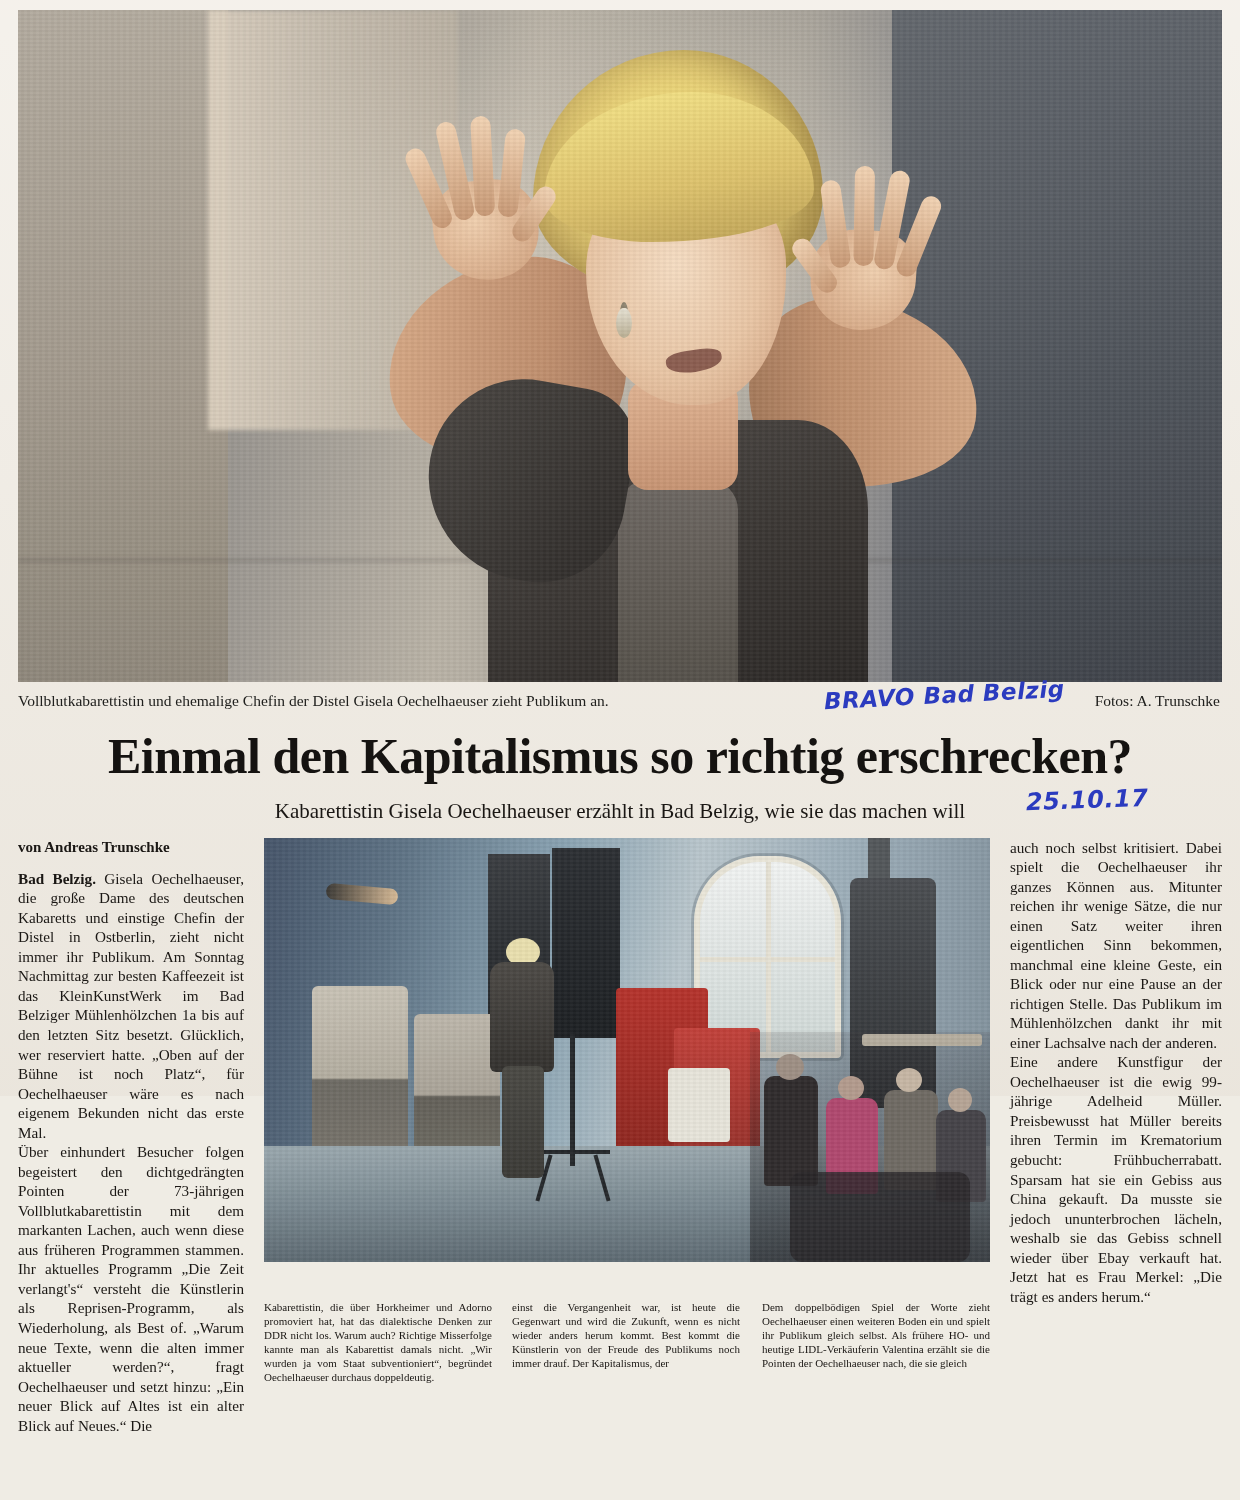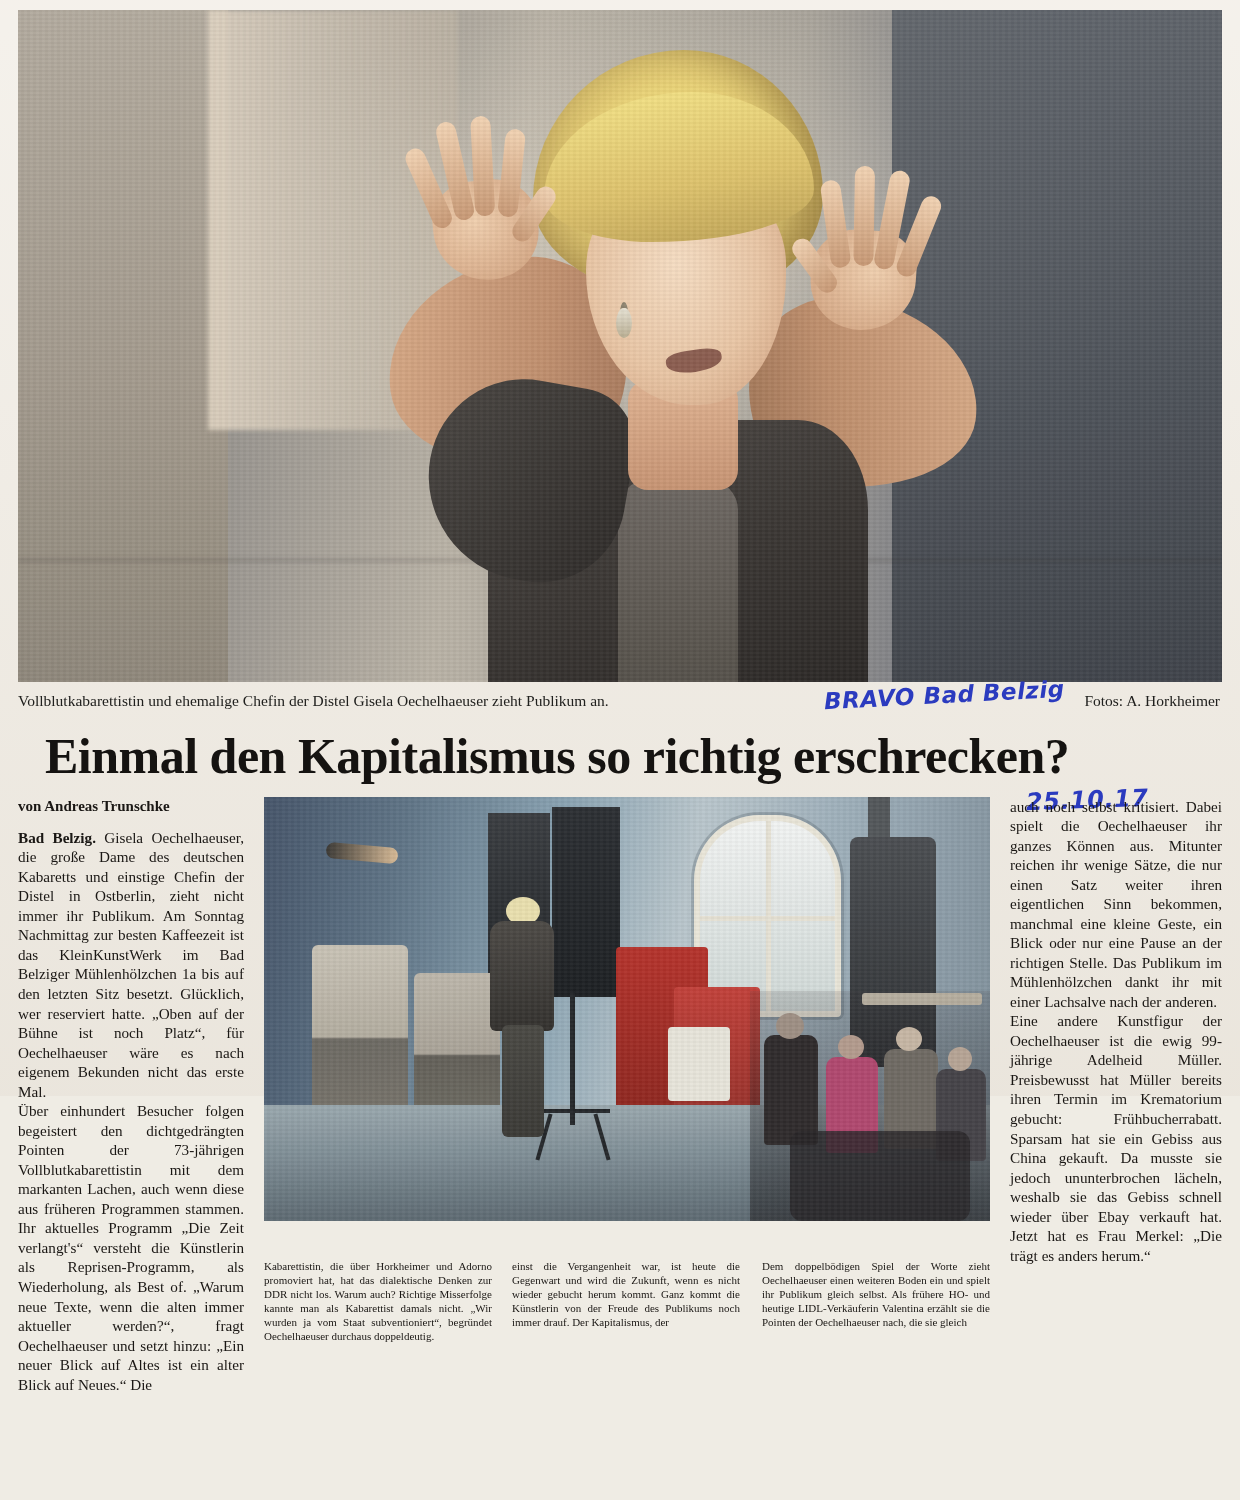--- a/index.html
+++ b/index.html
@@ -209,21 +209,21 @@
     font-weight: 600;
     letter-spacing: .5px;
     transform: rotate(-3deg);
   }
   .hw-bravo { left: 806px; top: -8px; font-size: 23px; }
   .hw-date  { left: 1008px; top: 96px; font-size: 24px; transform: rotate(-2deg); }
   
   .headline {
     width: 1150px;
     margin: 14px auto 0 auto;
-    text-align: left;
+    text-align: center;
     font-family: "Liberation Serif", serif;
     font-weight: bold;
     font-size: 50px;
     letter-spacing: -0.5px;
     color: #151311;
     line-height: 1.05;
   }
   .subhead {
     width: 1000px;
     margin: 16px auto 0 auto;
@@ -489,26 +489,27 @@
         <div class="finger f3"></div>
           <div class="finger f4"></div>
         <div class="finger f5"></div>
       </div>
     </div>
     <div class="grain"></div>
   </div>
 
   <div class="caption-row">
     <div class="cap-left">Vollblutkabarettistin und ehemalige Chefin der Distel Gisela Oechelhaeuser zieht Publikum an.</div>
-    <div class="cap-right">Fotos: A. Horkheimer</div>
+    <div class="cap-right">Fotos: A. Trunschke</div>
     <div class="handwriting hw-bravo">BRAVO Bad Belzig</div>
     <div class="handwriting hw-date">25.10.17</div>
   </div>
 
   <div class="headline">Einmal den Kapitalismus so richtig erschrecken?</div>
+  <div class="subhead">Kabarettistin Gisela Oechelhaeuser erzählt in Bad Belzig, wie sie das machen will</div>
 
   <div class="content">
 
     <div class="col col1">
       <p class="byline">von Andreas Trunschke</p>
       <p class="lead"><b>Bad Belzig.</b><span> Gisela Oechelhaeuser, die große Dame des deutschen Kabaretts und einstige Chefin der Distel in Ostberlin, zieht nicht immer ihr Publikum. Am Sonntag Nachmittag zur besten Kaffeezeit ist das KleinKunstWerk im Bad Belziger Mühlenhölzchen 1a bis auf den letzten Sitz besetzt. Glücklich, wer reserviert hatte. „Oben auf der Bühne ist noch Platz“, für Oechelhaeuser wäre es nach eigenem Bekunden nicht das erste Mal.</span></p>
       <p style="margin-top:0;">Über einhundert Besucher folgen begeistert den dichtgedrängten Pointen der 73-jährigen Vollblutkabarettistin mit dem markanten Lachen, auch wenn diese aus früheren Programmen stammen. Ihr aktuelles Programm „Die Zeit verlangt's“ versteht die Künstlerin als Reprisen-Programm, als Wiederholung, als Best of. „Warum neue Texte, wenn die alten immer aktueller werden?“, fragt Oechelhaeuser und setzt hinzu: „Ein neuer Blick auf Altes ist ein alter Blick auf Neues.“ Die</p>
     </div>
 
     <div class="photo2-wrap">
@@ -544,21 +545,21 @@
           <div class="aud a4"></div>
             <div class="aud a4h"></div>
           <div class="aud a5"></div>
         </div>
         <div class="grain"></div>
       </div>
     </div>
 
     <div class="lower">
       <div class="sub lw1">Kabarettistin, die über Horkheimer und Adorno promoviert hat, hat das dialektische Denken zur DDR nicht los. Warum auch? Richtige Misserfolge kannte man als Kabarettist damals nicht. „Wir wurden ja vom Staat subventioniert“, begründet Oechelhaeuser durchaus doppeldeutig.</div>
-      <div class="sub lw2">einst die Vergangenheit war, ist heute die Gegenwart und wird die Zukunft, wenn es nicht wieder gebucht herum kommt. Ganz kommt die Künstlerin von der Freude des Publikums noch immer drauf. Der Kapitalismus, der</div>
+      <div class="sub lw2">einst die Vergangenheit war, ist heute die Gegenwart und wird die Zukunft, wenn es nicht wieder anders herum kommt. Best kommt die Künstlerin von der Freude des Publikums noch immer drauf. Der Kapitalismus, der</div>
       <div class="sub lw3">Dem doppelbödigen Spiel der Worte zieht Oechelhaeuser einen weiteren Boden ein und spielt ihr Publikum gleich selbst. Als frühere HO- und heutige LIDL-Verkäuferin Valentina erzählt sie die Pointen der Oechelhaeuser nach, die sie gleich</div>
     </div>
 
     <div class="col col5">
       <p>auch noch selbst kritisiert. Dabei spielt die Oechelhaeuser ihr ganzes Können aus. Mitunter reichen ihr wenige Sätze, die nur einen Satz weiter ihren eigentlichen Sinn bekommen, manchmal eine kleine Geste, ein Blick oder nur eine Pause an der richtigen Stelle. Das Publikum im Mühlenhölzchen dankt ihr mit einer Lachsalve nach der anderen.</p>
       <p>Eine andere Kunstfigur der Oechelhaeuser ist die ewig 99-jährige Adelheid Müller. Preisbewusst hat Müller bereits ihren Termin im Krematorium gebucht: Frühbucherrabatt. Sparsam hat sie ein Gebiss aus China gekauft. Da musste sie jedoch ununterbrochen lächeln, weshalb sie das Gebiss schnell wieder über Ebay verkauft hat. Jetzt hat es Frau Merkel: „Die trägt es anders herum.“</p>
     </div>
 
   </div>
 </div>

